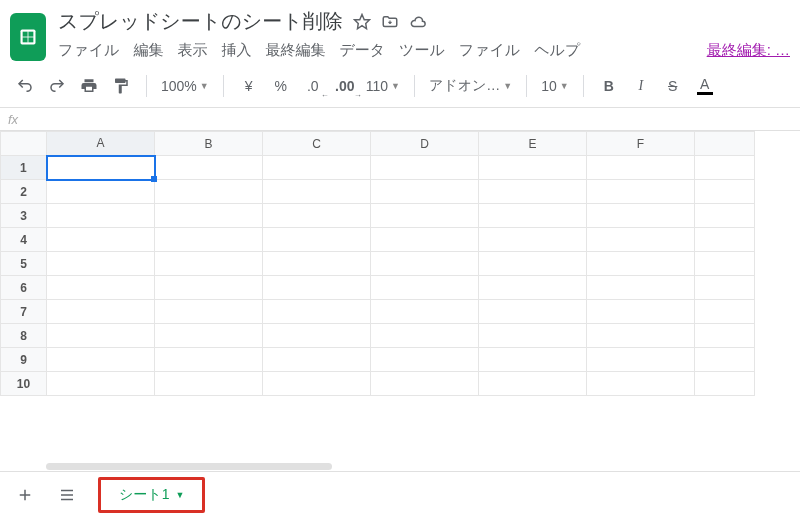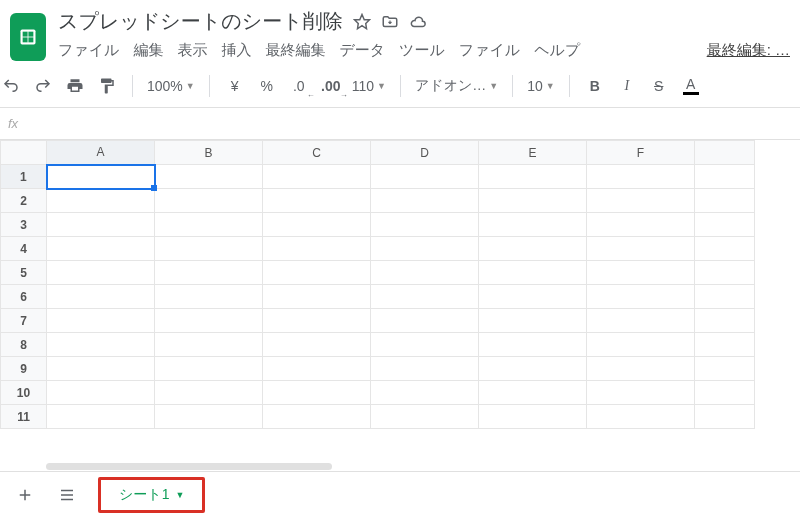--- a/index.html
+++ b/index.html
@@ -10,36 +10,36 @@
   .titlebar { display: flex; align-items: flex-start; padding: 8px 10px 4px 10px; }
   .doc-icon { width: 36px; height: 48px; background: #0f9d58; border-radius: 6px; display:flex; align-items:center; justify-content:center; margin-right:12px; margin-top:5px; flex-shrink:0; }
   .doc-icon .inner { width:20px; height:20px; display:block; }
   .title-stack { flex: 1; }
   .doc-title-row { display:flex; align-items:center; gap:10px; }
   .doc-title { font-size: 20px; color:#3c4043; }
   .title-icons { display:flex; gap:10px; color:#5f6368; }
   .title-icons svg, .title-icons .glyph { width:18px; height:18px; display:block; }
   .menubar { display:flex; align-items:center; gap:14px; margin-top:6px; color:#5f6368; font-size:15px; }
   .menubar .menuitem { cursor:default; }
-  .last-edit { margin-left:auto; text-decoration: underline; color:#404040; }
-  
-  
-  .toolbar { display:flex; align-items:center; padding: 10px 14px 10px 0; gap:10px; color:#5f6368; font-size:14px; }
+  .last-edit { margin-left:auto; text-decoration: underline; color:#a21caf; }
+  
+  
+  .toolbar { display:flex; align-items:center; padding: 10px 14px 10px 14px; gap:10px; color:#5f6368; font-size:14px; }
   .tb-btn { display:flex; align-items:center; justify-content:center; min-width:22px; height:22px; }
   .sep { width:1px; height:22px; background:#dadce0; margin:0 4px; }
   .dd { display:flex; align-items:center; gap:3px; }
   .caret { font-size:9px; color:#888; }
   .bold { font-weight:bold; }
   .italic { font-style:italic; font-family: Georgia, serif; }
   .strike { text-decoration: line-through; }
   .textcolor { display:flex; flex-direction:column; align-items:center; line-height:1; }
   .textcolor .bar { width:16px; height:3px; background:#000; margin-top:1px; }
   
   
-  .fxbar { display:flex; align-items:center; border-top:1px solid #e0e0e0; border-bottom:1px solid #e0e0e0; height:33px; padding:0 8px; color:#aaa; font-style:italic; font-size:13px; }
+  .fxbar { display:flex; align-items:center; border-top:1px solid #e0e0e0; border-bottom:1px solid #e0e0e0; height:24px; padding:0 8px; color:#aaa; font-style:italic; font-size:13px; }
   
   
   .grid-wrap { flex:1; overflow:hidden; position:relative; }
   .grid { border-collapse:collapse; font-size:12px; color:#555; }
   .grid th, .grid td { border:1px solid #e5e5e5; }
   .grid tbody td { height:24px; }
   .colhead th { background:#f8f9fa; font-weight:normal; height:24px; }
   .corner { width:46px; background:#f8f9fa; }
   .colhead .col { width:108px; }
   .rowhead { width:46px; background:#f8f9fa; text-align:center; }
@@ -284,30 +284,20 @@
           <tr>
             <th class="rowhead">10</th>
             <td class="cell"></td>
             <td class="cell"></td>
             <td class="cell"></td>
             <td class="cell"></td>
             <td class="cell"></td>
             <td class="cell"></td>
             <td class="cell" style="width: 60px;"></td>
           </tr>
-          <tr>
-            <th class="rowhead">11</th>
-            <td class="cell"></td>
-            <td class="cell"></td>
-            <td class="cell"></td>
-            <td class="cell"></td>
-            <td class="cell"></td>
-            <td class="cell"></td>
-            <td class="cell" style="width: 60px;"></td>
-          </tr>
         </tbody>
       </table>
   </div>
 
   <div class="hscroll">
       <div class="thumb"></div>
     </div>
 
   <div class="sheetbar">
     <span class="tb-btn">

